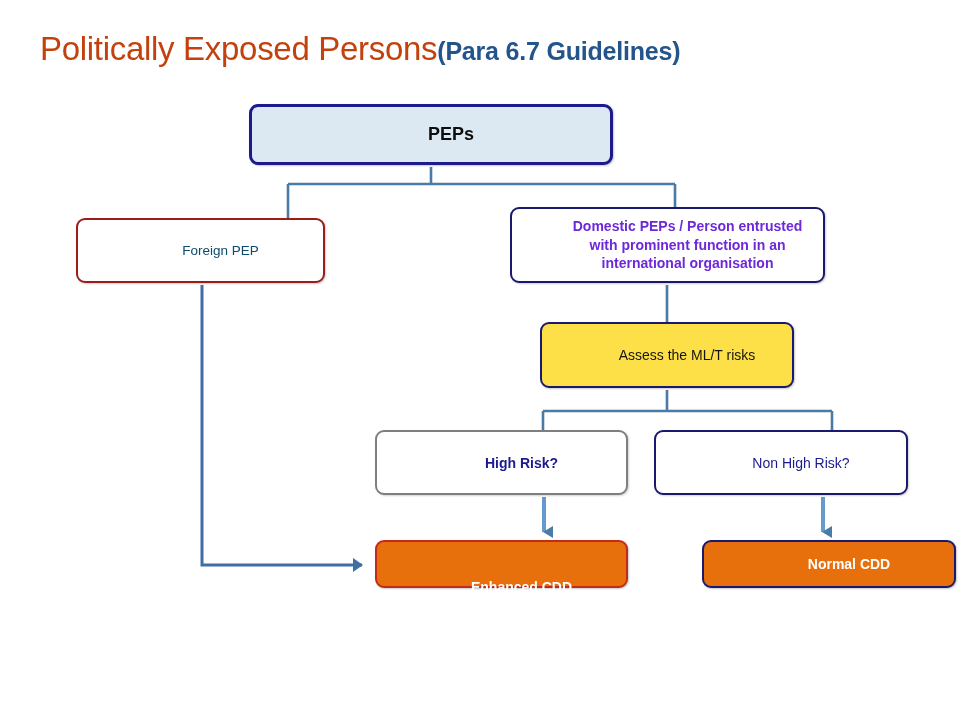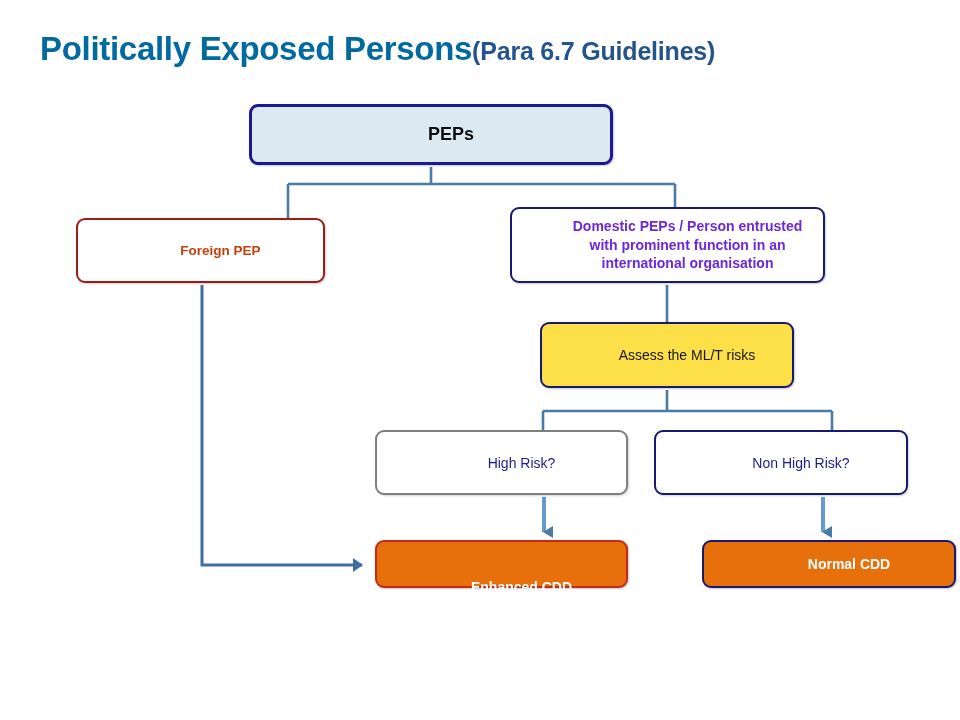--- a/index.html
+++ b/index.html
@@ -22,22 +22,22 @@
   #title-block {
     position: absolute;
     left: 40px;
     top: 30px;
     width: 860px;
     height: 50px;
     white-space: nowrap;
   }
   .title-main {
     font-size: 33px;
-    font-weight: bold;
-    color: #0369a1;
+    font-weight: normal;
+    color: #c2410c;
     letter-spacing: -0.3px;
   }
   .title-sub {
     font-size: 25px;
     font-weight: bold;
     color: #24548C;
     letter-spacing: -0.2px;
   }
 
   
@@ -70,21 +70,21 @@
     font-size: 18px; font-weight: bold; color: #0D0D0D;
   }
 
   
   #node-foreign-pep {
     left: 76px; top: 218px; width: 249px; height: 65px;
     border: 2.5px solid #9B1C18;
     box-shadow: 1px 1px 2px rgba(0,0,0,0.20);
   }
   #node-foreign-pep span {
-    font-size: 13.5px; font-weight: bold; color: #c2410c;
+    font-size: 13.5px; font-weight: normal; color: #0c4a6e;
   }
 
   
   #node-domestic-pep {
     left: 510px; top: 207px; width: 315px; height: 76px;
     border: 2.5px solid #191970;
     box-shadow: 1px 1px 2px rgba(0,0,0,0.20);
   }
   #node-domestic-pep span {
     font-size: 14px; font-weight: bold; color: #6d28d9; line-height: 1.32;
@@ -101,21 +101,21 @@
     font-size: 14px; font-weight: normal; color: #141414;
   }
 
   
   #node-high-risk {
     left: 375px; top: 430px; width: 253px; height: 65px;
     border: 2px solid #7F7F7F;
     box-shadow: 1px 1px 2px rgba(0,0,0,0.18);
   }
   #node-high-risk span {
-    font-size: 14px; font-weight: normal; color: #1B1B8F;
+    font-size: 14px; font-weight: bold; color: #1B1B8F;
   }
 
   
   #node-non-high-risk {
     left: 654px; top: 430px; width: 254px; height: 65px;
     border: 2.5px solid #191970;
     box-shadow: 1px 1px 2px rgba(0,0,0,0.18);
   }
   #node-non-high-risk span {
     font-size: 14px; font-weight: normal; color: #1B1B8F;

